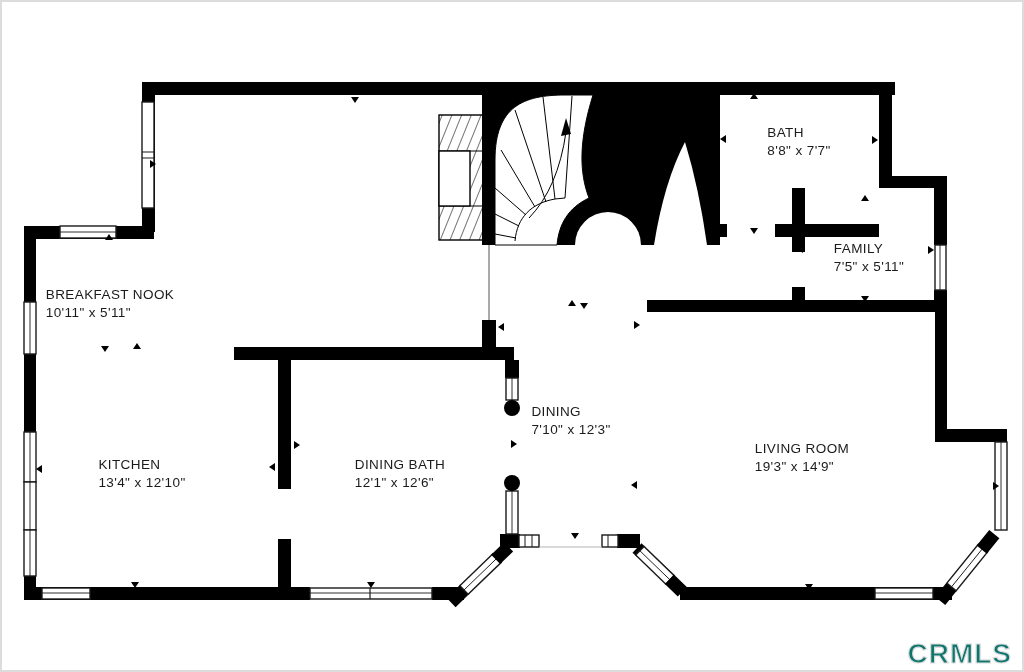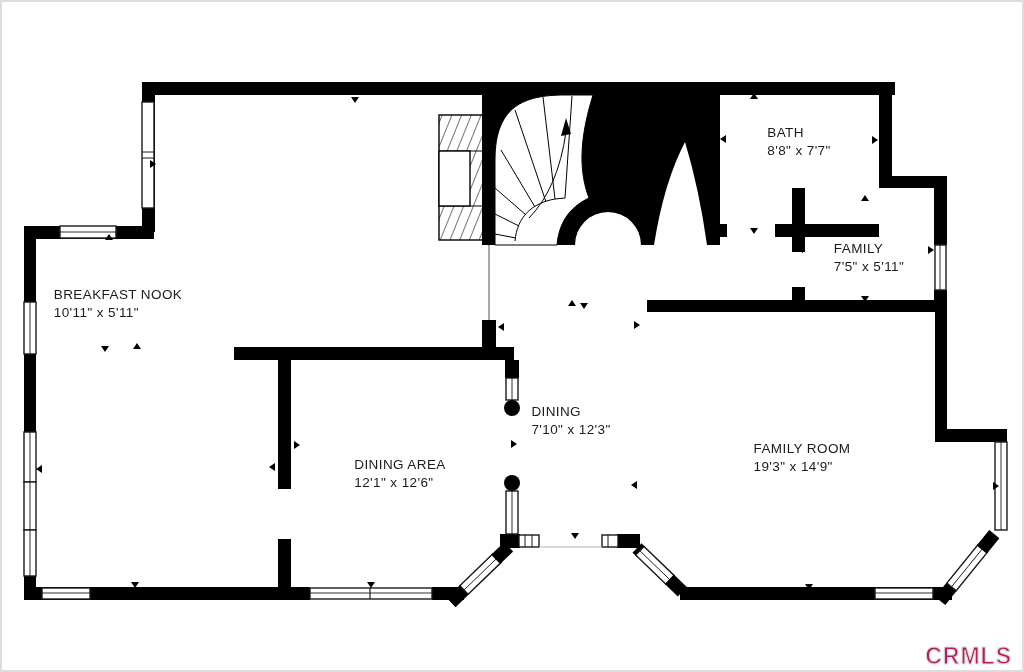--- a/index.html
+++ b/index.html
@@ -11,22 +11,22 @@
   .plan-svg{position:absolute;left:0;top:0;width:1024px;height:672px;}
   .room-label{
     position:absolute;transform:translate(-50%,-50%);
     color:#1b1b1b;white-space:nowrap;
     font-size:13.5px;letter-spacing:.4px;line-height:18px;
   }
   .room-name{font-weight:400;}
   .room-dims{font-weight:400;}
   .watermark{
     position:absolute;right:10px;bottom:0px;
-    font-size:23px;font-weight:700;letter-spacing:1px;
-    color:#be185d;-webkit-text-stroke:1.2px #dedede;
+    font-size:28px;font-weight:700;letter-spacing:1px;
+    color:#0f766e;-webkit-text-stroke:1.2px #dedede;
   }
 </style>
 </head>
 <body>
 
 <div class="canvas">
 
 <svg class="plan-svg" viewBox="0 0 1024 672">
   <defs>
     <pattern id="hatch" width="9" height="9" patternUnits="userSpaceOnUse" patternTransform="rotate(22)">
@@ -222,31 +222,35 @@
 </svg>
 
   <div class="room-label" style="left:797px;top:140px">
     <div class="room-name">BATH</div>
     <div class="room-dims">8'8" x 7'7"</div>
   </div>
   <div class="room-label" style="left:867px;top:256px">
     <div class="room-name">FAMILY</div>
     <div class="room-dims">7'5" x 5'11"</div>
   </div>
-  <div class="room-label" style="left:116px;top:302px">
+  <div class="room-label" style="left:108px;top:302px">
     <div class="room-name">BREAKFAST NOOK</div>
     <div class="room-dims">10'11" x 5'11"</div>
   </div>
+  <div class="room-label" style="left:140px;top:472px">
+    <div class="room-name">KITCHEN</div>
+    <div class="room-dims">13'4" x 12'10"</div>
+  </div>
   <div class="room-label" style="left:398px;top:472px">
-    <div class="room-name">DINING AREA</div>
+    <div class="room-name">DINING BATH</div>
     <div class="room-dims">12'1" x 12'6"</div>
   </div>
   <div class="room-label" style="left:569px;top:419px">
     <div class="room-name">DINING</div>
     <div class="room-dims">7'10" x 12'3"</div>
   </div>
   <div class="room-label" style="left:800px;top:456px">
-    <div class="room-name">FAMILY ROOM</div>
+    <div class="room-name">LIVING ROOM</div>
     <div class="room-dims">19'3" x 14'9"</div>
   </div>
 
   <div class="watermark">CRMLS</div>
 </div>
 
 </body></html>

